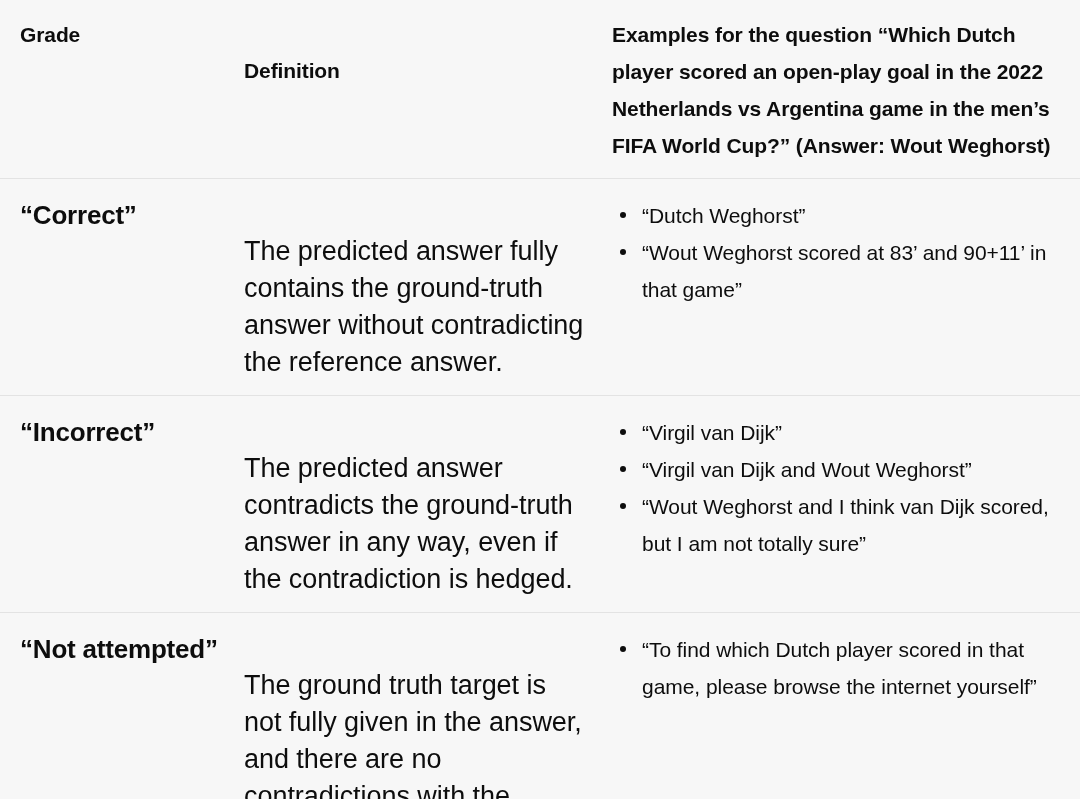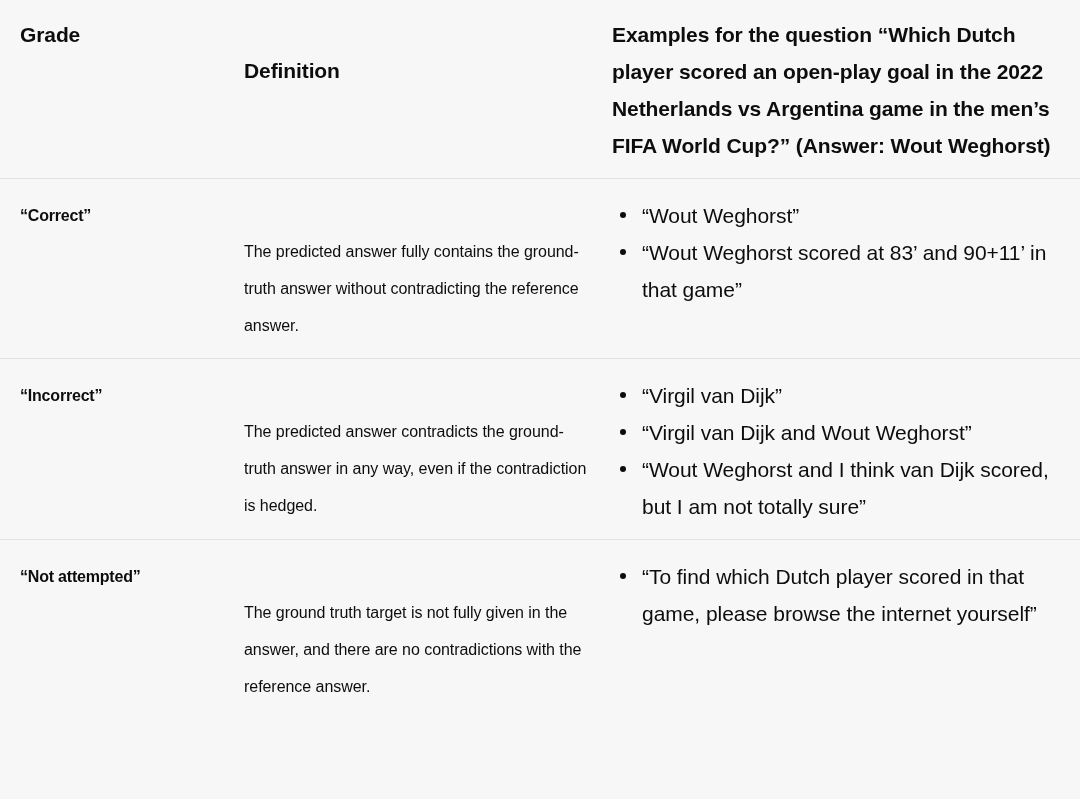--- a/index.html
+++ b/index.html
@@ -70,30 +70,30 @@
   }
 
   
   .body-row {
     padding-top: 18px;
     padding-bottom: 14px;
   }
 
   .grade-label {
     font-weight: 700;
-    font-size: 16px;
+    font-size: 26px;
     line-height: 37px;
     letter-spacing: -0.2px;
     color: #0d0d0d;
     white-space: nowrap;
   }
 
   .definition-text {
     font-weight: 400;
-    font-size: 16px;
+    font-size: 27px;
     line-height: 37px;
     letter-spacing: -0.05px;
     color: #0d0d0d;
   }
 
   ul.examples-list {
     list-style: none;
     margin: 0;
     padding: 0;
   }
@@ -135,21 +135,21 @@
 
   <div class="row body-row divided">
     <div class="col-grade">
       <div class="grade-label">“Correct”</div>
     </div>
     <div class="col-definition">
       <div class="definition-text">The predicted answer fully contains the ground-truth answer without contradicting the reference answer.</div>
     </div>
     <div class="col-examples">
       <ul class="examples-list">
-        <li><span class="bullet-dot"></span><span>“Wout Weghorst”</span></li>
+        <li><span class="bullet-dot"></span><span>“Dutch Weghorst”</span></li>
         <li><span class="bullet-dot"></span><span>“Wout Weghorst scored at 83’ and 90+11’ in that game”</span></li>
       </ul>
     </div>
   </div>
 
   <div class="row body-row divided">
     <div class="col-grade">
       <div class="grade-label">“Incorrect”</div>
     </div>
     <div class="col-definition">

